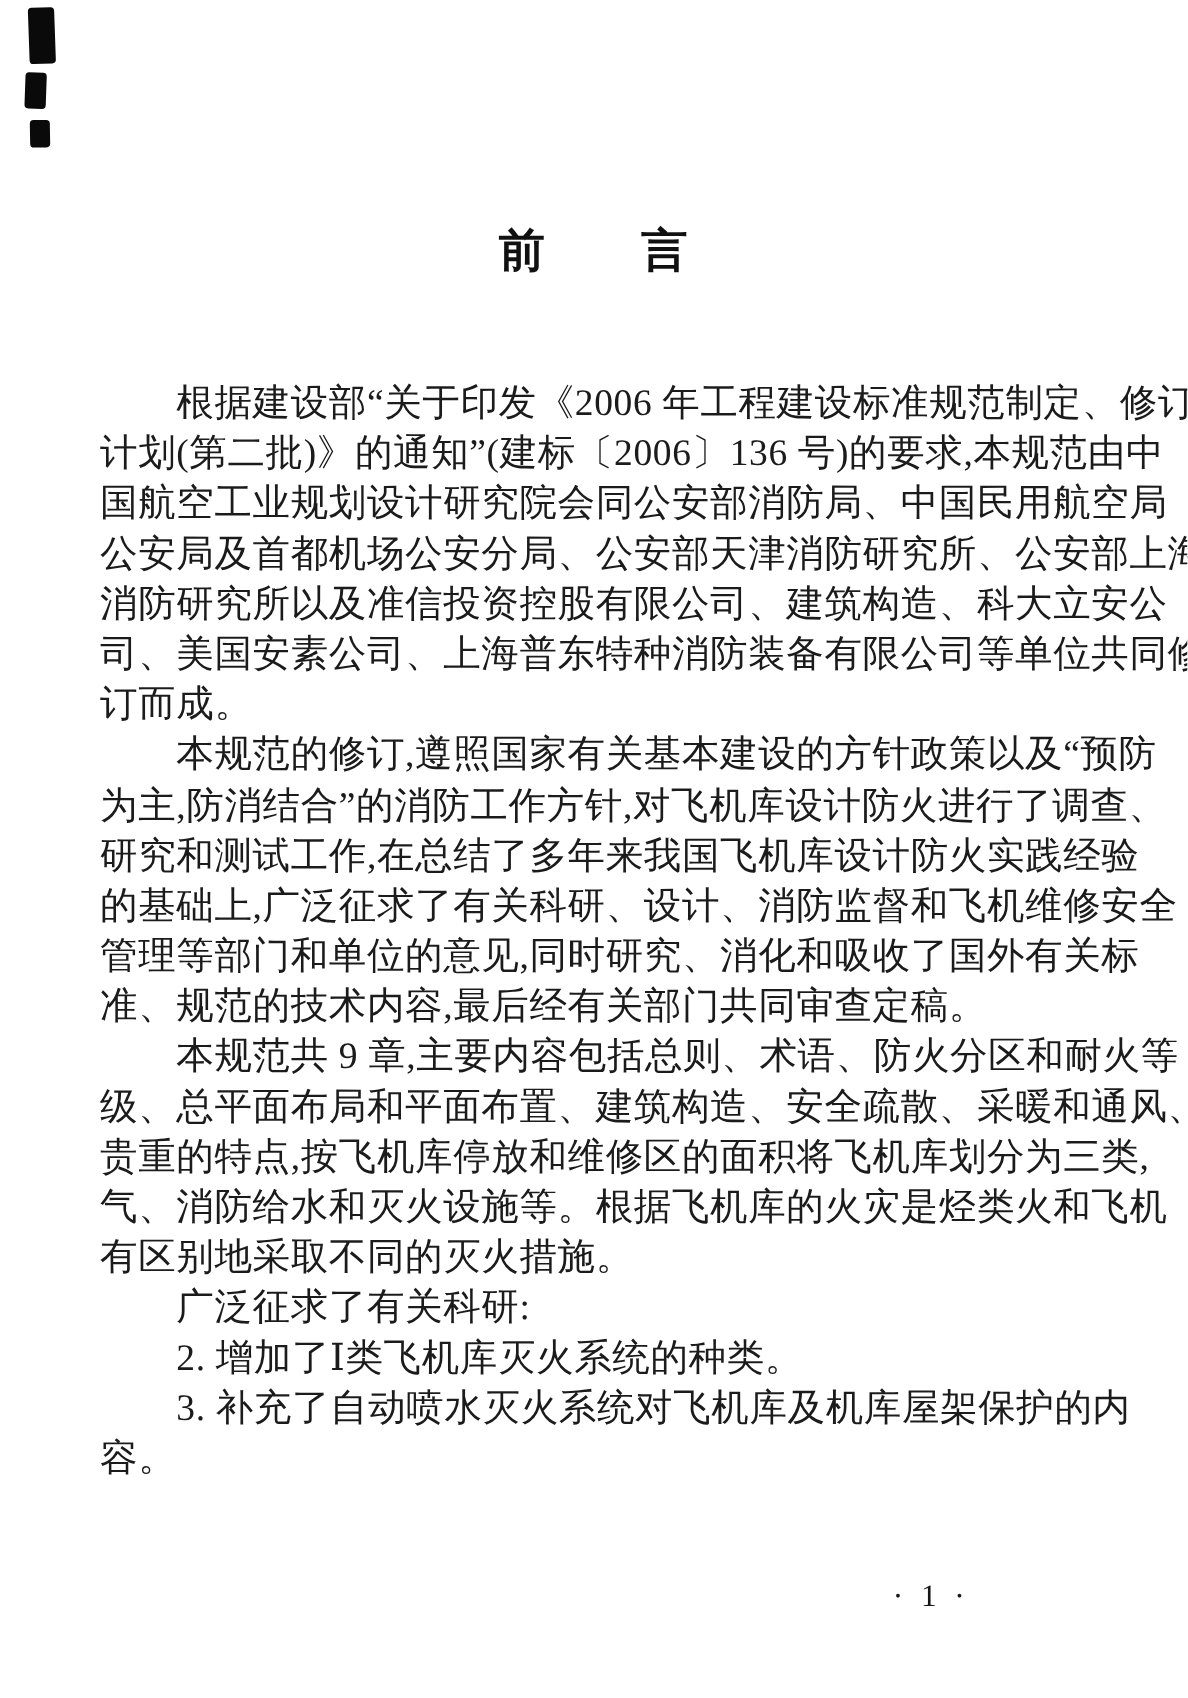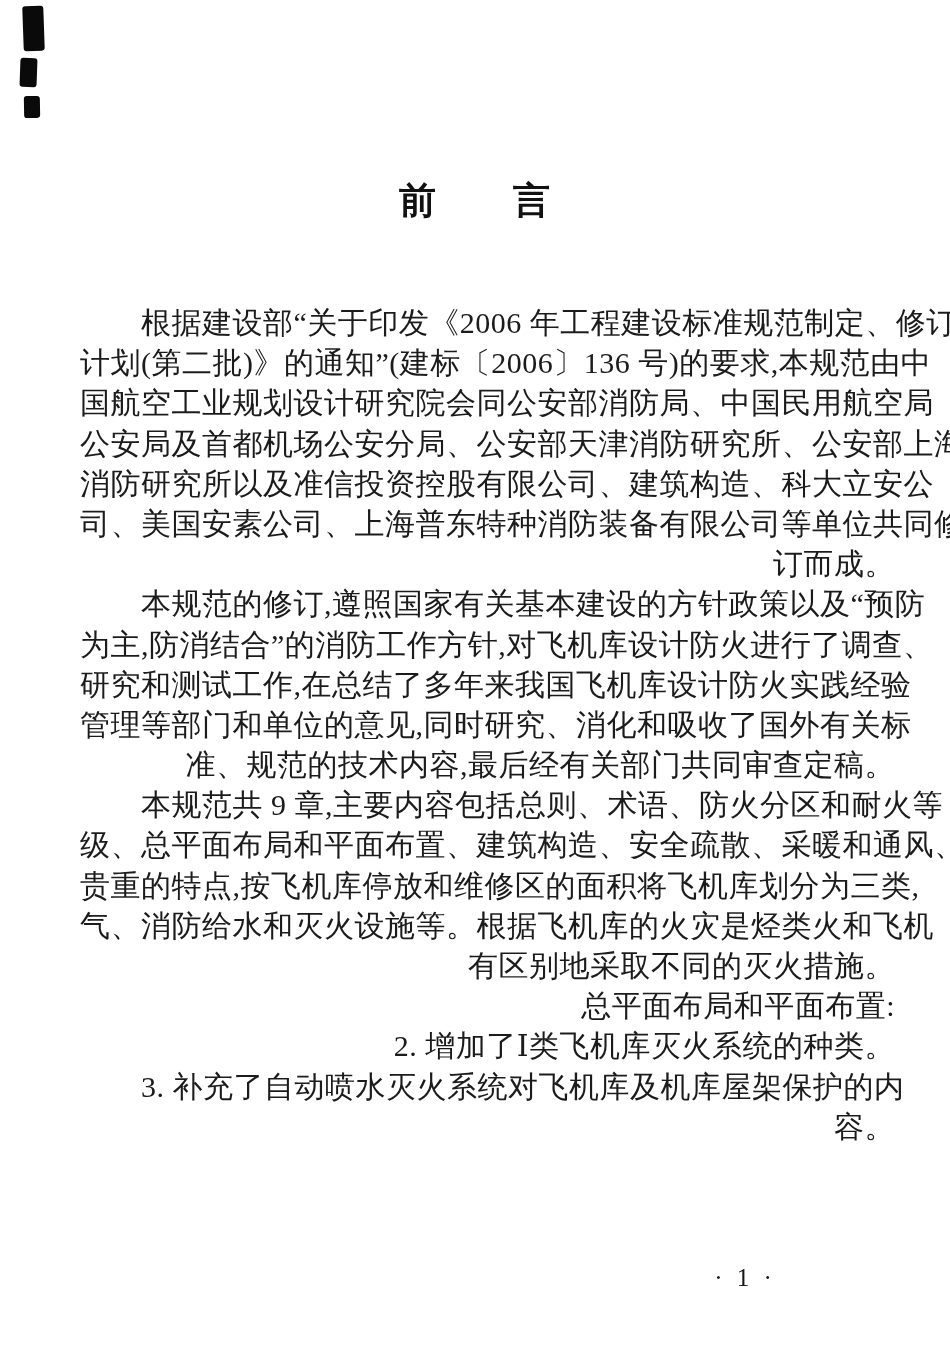--- a/index.html
+++ b/index.html
@@ -49,21 +49,20 @@
     width: 815px;
   }
   .body-text .para { margin: 0; padding: 0; }
   .body-text .line {
     font-size: 30px;
     line-height: 40.2px;
     height: 40.2px;
     white-space: nowrap;
     letter-spacing: 0.5px;
     color: #1b1b1b;
-    text-align: right;
   }
   .body-text .line.indent { padding-left: 61px; }
 
   .page-number {
     position: absolute;
     left: 700px;
     top: 1264px;
     width: 90px;
     text-align: center;
     font-size: 25px;
@@ -92,32 +91,33 @@
         <div class="line">国航空工业规划设计研究院会同公安部消防局、中国民用航空局</div>
         <div class="line">公安局及首都机场公安分局、公安部天津消防研究所、公安部上海</div>
         <div class="line">消防研究所以及准信投资控股有限公司、建筑构造、科大立安公</div>
         <div class="line">司、美国安素公司、上海普东特种消防装备有限公司等单位共同修</div>
         <div class="line">订而成。</div>
       </div>
       <div class="para">
         <div class="line indent">本规范的修订,遵照国家有关基本建设的方针政策以及“预防</div>
         <div class="line">为主,防消结合”的消防工作方针,对飞机库设计防火进行了调查、</div>
         <div class="line">研究和测试工作,在总结了多年来我国飞机库设计防火实践经验</div>
+        <div class="line">的基础上,广泛征求了有关科研、设计、消防监督和飞机维修安全</div>
         <div class="line">管理等部门和单位的意见,同时研究、消化和吸收了国外有关标</div>
         <div class="line">准、规范的技术内容,最后经有关部门共同审查定稿。</div>
       </div>
       <div class="para">
         <div class="line indent">本规范共 9 章,主要内容包括总则、术语、防火分区和耐火等</div>
         <div class="line">级、总平面布局和平面布置、建筑构造、安全疏散、采暖和通风、电</div>
         <div class="line">贵重的特点,按飞机库停放和维修区的面积将飞机库划分为三类,</div>
         <div class="line">气、消防给水和灭火设施等。根据飞机库的火灾是烃类火和飞机</div>
         <div class="line">有区别地采取不同的灭火措施。</div>
       </div>
       <div class="para">
-        <div class="line indent">总平面布局和平面布置:</div>
+        <div class="line indent">广泛征求了有关科研:</div>
       </div>
       <div class="para">
         <div class="line indent">2. 增加了Ⅰ类飞机库灭火系统的种类。</div>
       </div>
       <div class="para">
         <div class="line indent">3. 补充了自动喷水灭火系统对飞机库及机库屋架保护的内</div>
         <div class="line">容。</div>
       </div>
     </div>
 

